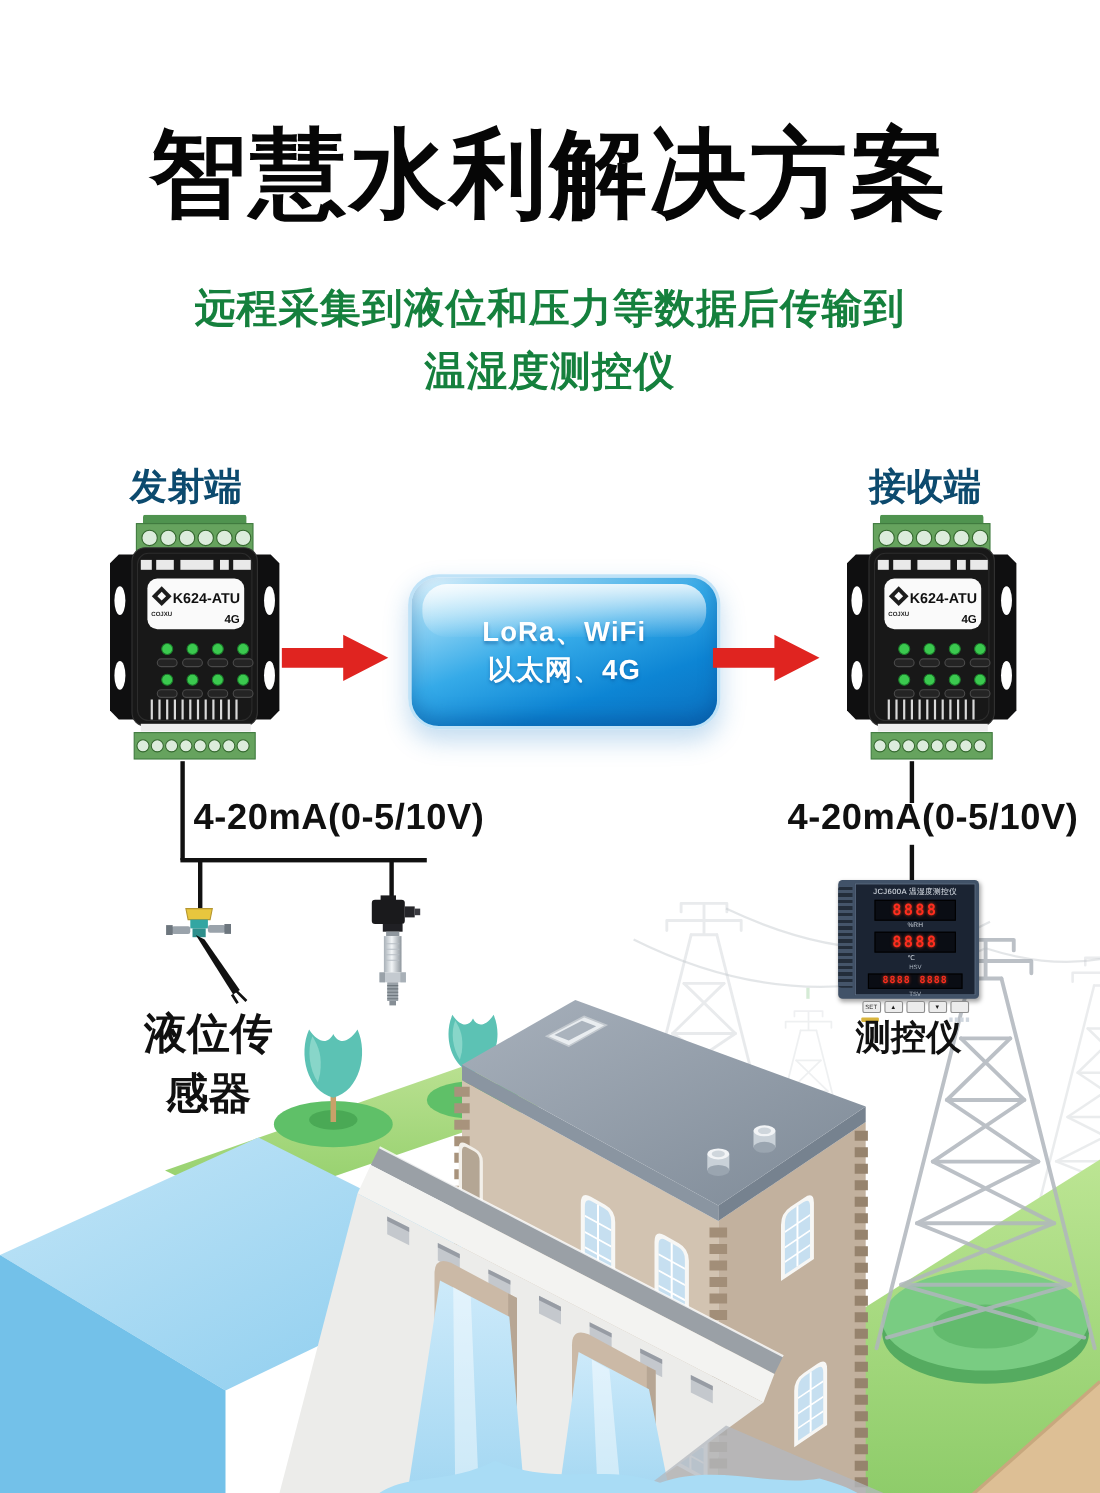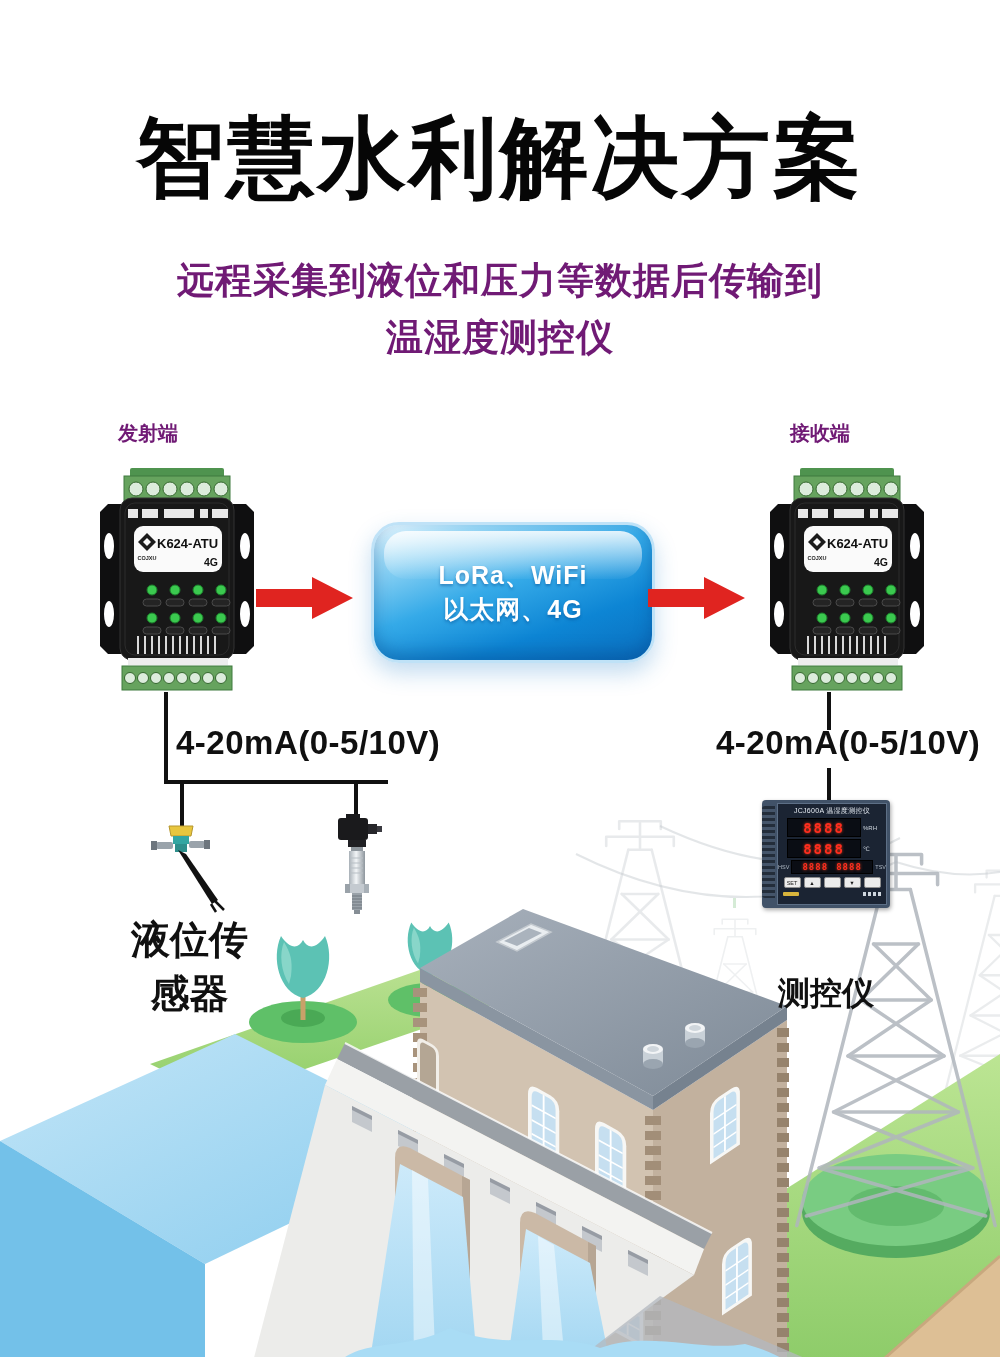--- a/index.html
+++ b/index.html
@@ -1,41 +1,41 @@
 <!DOCTYPE html>
 <html><head>
 <meta charset="utf-8">
 <style>
   html,body{margin:0;padding:0;background:#fff;}
   body{font-family:"Liberation Sans","DejaVu Sans",sans-serif;}
   #canvas{position:relative;width:1000px;height:1357px;margin:16px auto;background:#fff;overflow:hidden;}
   .abs{position:absolute;}
   .page-title{left:0;right:0;top:94px;text-align:center;font-size:88px;font-weight:900;color:#060606;letter-spacing:3px;line-height:1.1;}
-  .sub{left:0;right:0;text-align:center;font-size:37px;font-weight:700;color:#701a75;letter-spacing:1px;}
+  .sub{left:0;right:0;text-align:center;font-size:37px;font-weight:700;color:#15803d;letter-spacing:1px;}
   .sub1{top:240px;} .sub2{top:297px;}
-  .endpoint-label{font-size:20px;font-weight:600;color:#701a75;}
+  .endpoint-label{font-size:34px;font-weight:600;color:#0c4a6e;}
   .pill{left:371px;top:506px;width:278px;height:135px;border-radius:28px;
     background:linear-gradient(160deg,#eaf8ff 0%,#9bd9f6 16%,#35aae8 45%,#0d85d4 72%,#0b6fbe 100%);
     border:3px solid #bfe2f7;box-shadow:0 10px 22px rgba(40,130,200,.28), inset 0 -8px 16px rgba(0,60,130,.35);
     display:flex;flex-direction:column;align-items:center;justify-content:center;}
   .pill::before{content:"";position:absolute;left:10px;top:6px;right:10px;height:48px;border-radius:22px;
     background:linear-gradient(180deg,rgba(255,255,255,.85),rgba(255,255,255,.04));pointer-events:none;}
   .pill .ln{position:relative;color:#fff;font-size:25px;font-weight:700;line-height:1.35;letter-spacing:1px;text-shadow:0 2px 3px rgba(0,70,140,.45);}
   .cline{background:#111;}
   .vline{width:4px;} .hline{height:4px;}
   .sig-label{font-size:33px;font-weight:700;color:#101010;letter-spacing:.5px;}
   .sensor-label{font-size:39px;font-weight:600;color:#101010;text-align:center;}
   .ctrl-label{font-size:32px;font-weight:600;color:#101010;text-align:center;}
   svg text{font-family:"Liberation Sans","DejaVu Sans",sans-serif;}
   
   .meter{left:762px;top:784px;width:128px;height:108px;background:#415268;border-radius:4px;box-shadow:1px 2px 4px rgba(0,0,0,.35);}
   .meter-fins{position:absolute;left:0;top:6px;width:13px;height:92px;background:repeating-linear-gradient(180deg,#232d3a 0 3px,#45556a 3px 6px);border-radius:3px 0 0 3px;}
   .meter-face{position:absolute;left:15px;top:3px;right:3px;bottom:3px;background:#1b2433;border:1px solid #5d6f86;display:flex;flex-direction:column;align-items:center;}
   .meter-title{font-size:7px;color:#e6ecf3;margin-top:2px;white-space:nowrap;letter-spacing:.3px;}
-  .disp-row{display:flex;align-items:center;justify-content:center;gap:2px;margin-top:2px;width:100%;}
+  .disp-row{display:flex;align-items:center;justify-content:center;gap:2px;margin-top:2px;width:100%;flex-direction:column;}
   .win{background:#0a0d14;border:1px solid #000;display:flex;align-items:center;justify-content:center;}
   .w1{width:72px;height:17px;} .w3{width:84px;height:12px;gap:8px;}
   .seg{font-family:"DejaVu Sans Mono",monospace;font-weight:bold;color:#ff2d1f;text-shadow:0 0 3px rgba(255,70,30,.85);letter-spacing:2px;}
   .seg-big{font-size:14px;} .seg-sm{font-size:9px;letter-spacing:1px;}
   .unit{font-size:6px;color:#cfd6de;width:14px;text-align:left;}
   .side-lab{font-size:5.5px;color:#aeb8c4;width:11px;text-align:center;}
   .btn-row{display:flex;gap:3px;margin-top:3px;}
   .m-btn{width:15px;height:9px;background:#ececec;border:1px solid #8e8e8e;border-radius:2px;font-size:5.5px;color:#1a1a1a;display:flex;align-items:center;justify-content:center;}
   .meter-foot{width:100%;display:flex;justify-content:space-between;align-items:center;padding:0 5px;box-sizing:border-box;margin-top:4px;}
   .brand-bar{width:16px;height:4px;background:#d8b43c;border-radius:1px;}
@@ -470,15 +470,15 @@
         <span class="tick-row">
             <span></span>
             <span></span>
             <span></span>
             <span></span>
           </span>
       </div>
     </div>
   </div>
 
-  <div class="abs ctrl-label" style="left:762px;top:956px;width:128px;">测控仪</div>
+  <div class="abs ctrl-label" style="left:762px;top:906px;width:128px;">测控仪</div>
 
 </div>
 
 </body></html>

